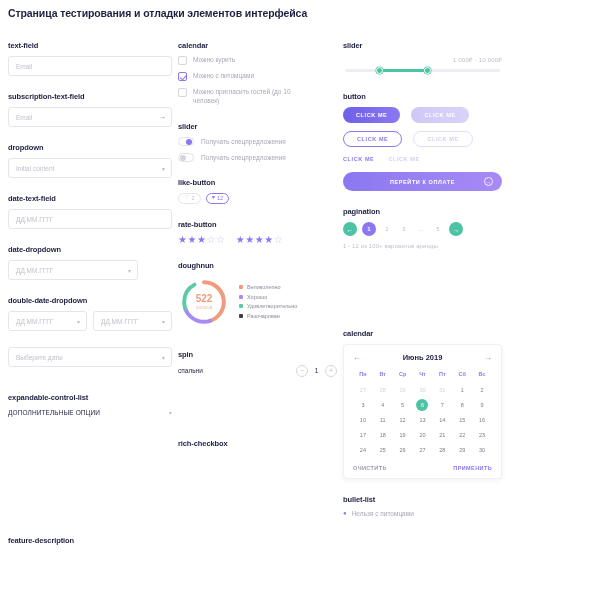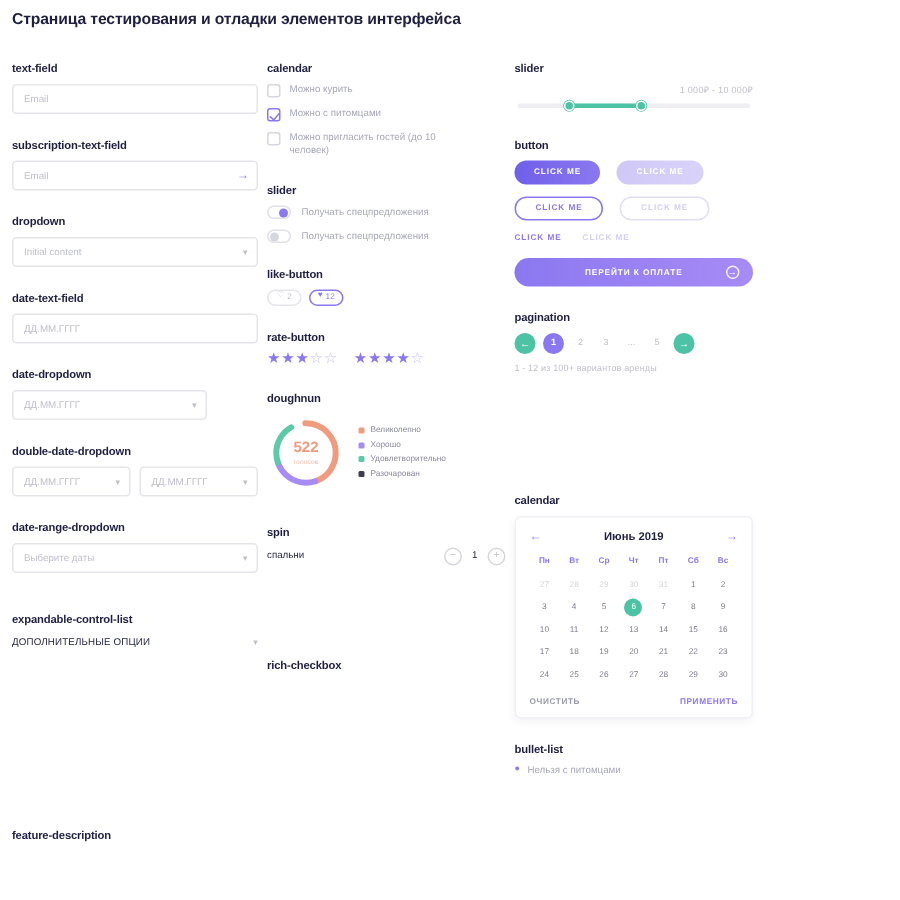--- a/index.html
+++ b/index.html
@@ -280,21 +280,20 @@
             <span class="chev">▾</span>
           </div>
           <div class="inp">
             <span>ДД.ММ.ГГГГ</span>
             <span class="chev">▾</span>
           </div>
         </div>
       </div>
 
       <div class="blk">
-        <div class="sect-label">date-range-dropdown</div>
         <div class="inp w-full">
           <span>Выберите даты</span>
           <span class="chev">▾</span>
         </div>
       </div>
 
       <div class="blk" style="margin-top:26px">
         <div class="sect-label">expandable-control-list</div>
         <div class="exp-row">
           <span>дополнительные опции</span>

